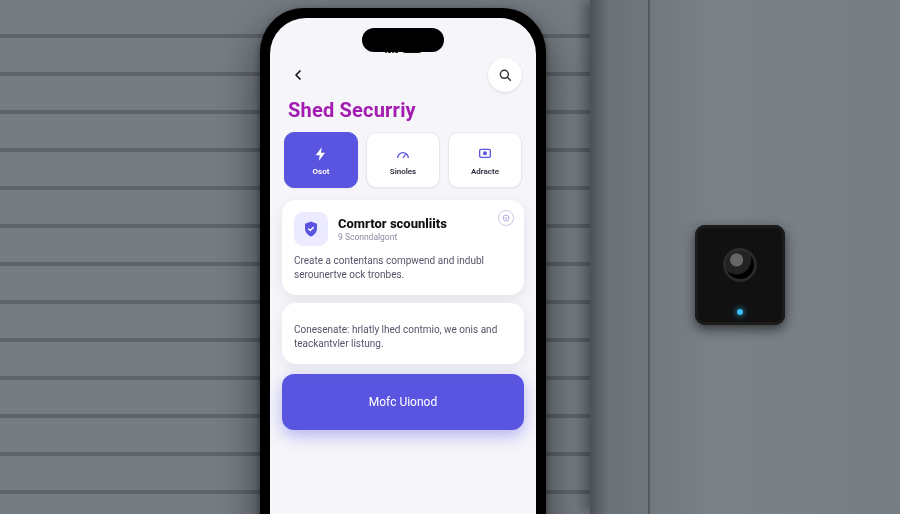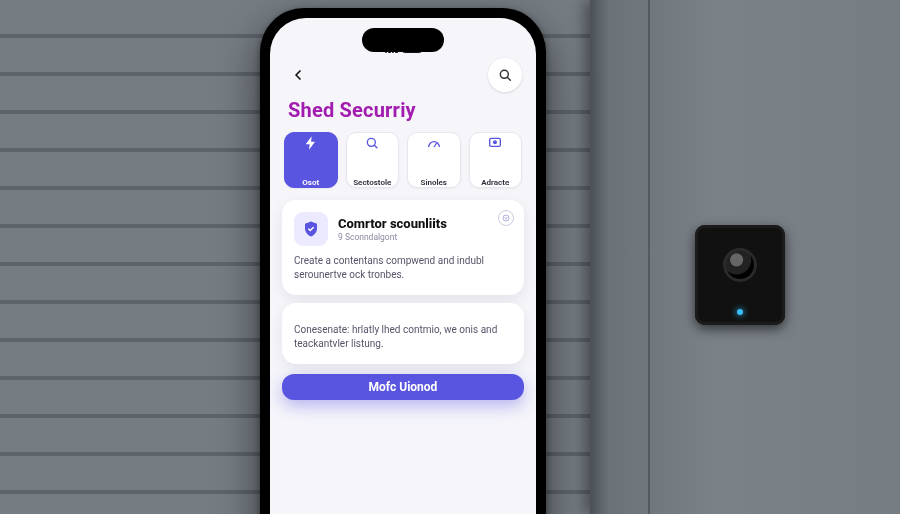--- a/index.html
+++ b/index.html
@@ -96,21 +96,21 @@
   h1.title{
     font-size:20px; font-weight:700; letter-spacing:.2px; color:#a21caf;
     padding: 2px 18px 10px;
   }
 
   .chips{
     display:flex; gap:8px; padding:0 14px 12px;
   }
   .chip{
     flex:1; background:#fff; border:1px solid #e6e6ef; border-radius:10px;
-    height:56px; display:flex; flex-direction:column; align-items:center; justify-content:space-between;
+    height:56px; display:flex; flex-direction:column; align-items:center; justify-content:center;
     gap:3px; box-shadow:0 1px 2px rgba(0,0,0,.05);
   }
   .chip .ic{ width:20px;height:20px; color:#5a55e0; display:flex;align-items:center;justify-content:center;}
   .chip .lbl{ font-size:8px; color:#2b2b3a; font-weight:600;}
   .chip.active{ background:#5a55e0; border-color:#5a55e0; }
   .chip.active .ic, .chip.active .lbl{ color:#fff; }
 
   .cards{ padding:0 12px; display:flex; flex-direction:column; gap:8px; }
   .card{
     background:#fff; border-radius:14px; padding:12px 12px 14px;
@@ -127,22 +127,22 @@
   .card .sub{ font-size:8.5px; color:#8a8aa0; margin-top:1px;}
   .card p{ font-size:10px; color:#55556a; line-height:1.35; margin-top:8px; }
   .info-dot{
     position:absolute; top:10px; right:10px; width:16px;height:16px;border-radius:50%;
     border:1.5px solid #c9c9e2; display:flex;align-items:center;justify-content:center;
     color:#8a8ad0;
   }
   .info-dot svg{width:8px;height:8px;}
 
   .cta{
-    margin:10px 12px 4px; height:26px; border-radius:12px;
-    background:#5a55e0; color:#fff; font-weight:700; font-size:12px;
+    margin:10px 12px 4px; height:56px; border-radius:12px;
+    background:#5a55e0; color:#fff; font-weight:400; font-size:12px;
     display:flex; align-items:center; justify-content:center;
     box-shadow:0 6px 16px rgba(90,85,224,.4);
   }
 
   svg { display:block; }
 </style>
 </head>
 <body>
 
 <div class="siding"></div>
@@ -188,29 +188,20 @@
     <h1 class="title">Shed Securriy</h1>
 
     <div class="chips">
       <div class="chip active">
         <span class="ic">
           <svg width="16" height="16" viewBox="0 0 24 24" fill="currentColor">
               <path d="M13 2 4 14h6l-1 8 9-12h-6z"></path>
             </svg>
         </span>
         <span class="lbl">Osot</span>
-      </div>
-      <div class="chip">
-        <span class="ic">
-          <svg width="16" height="16" viewBox="0 0 24 24" fill="none" stroke="currentColor" stroke-width="2">
-              <circle cx="11" cy="11" r="6"></circle>
-              <line x1="20" y1="20" x2="15.5" y2="15.5"></line>
-            </svg>
-        </span>
-        <span class="lbl">Sectostole</span>
       </div>
       <div class="chip">
         <span class="ic">
           <svg width="16" height="16" viewBox="0 0 24 24" fill="none" stroke="currentColor" stroke-width="2">
               <path d="M4 18a8 8 0 1 1 16 0"></path>
               <line x1="12" y1="18" x2="16" y2="12"></line>
             </svg>
         </span>
         <span class="lbl">Sinoles</span>
       </div>

